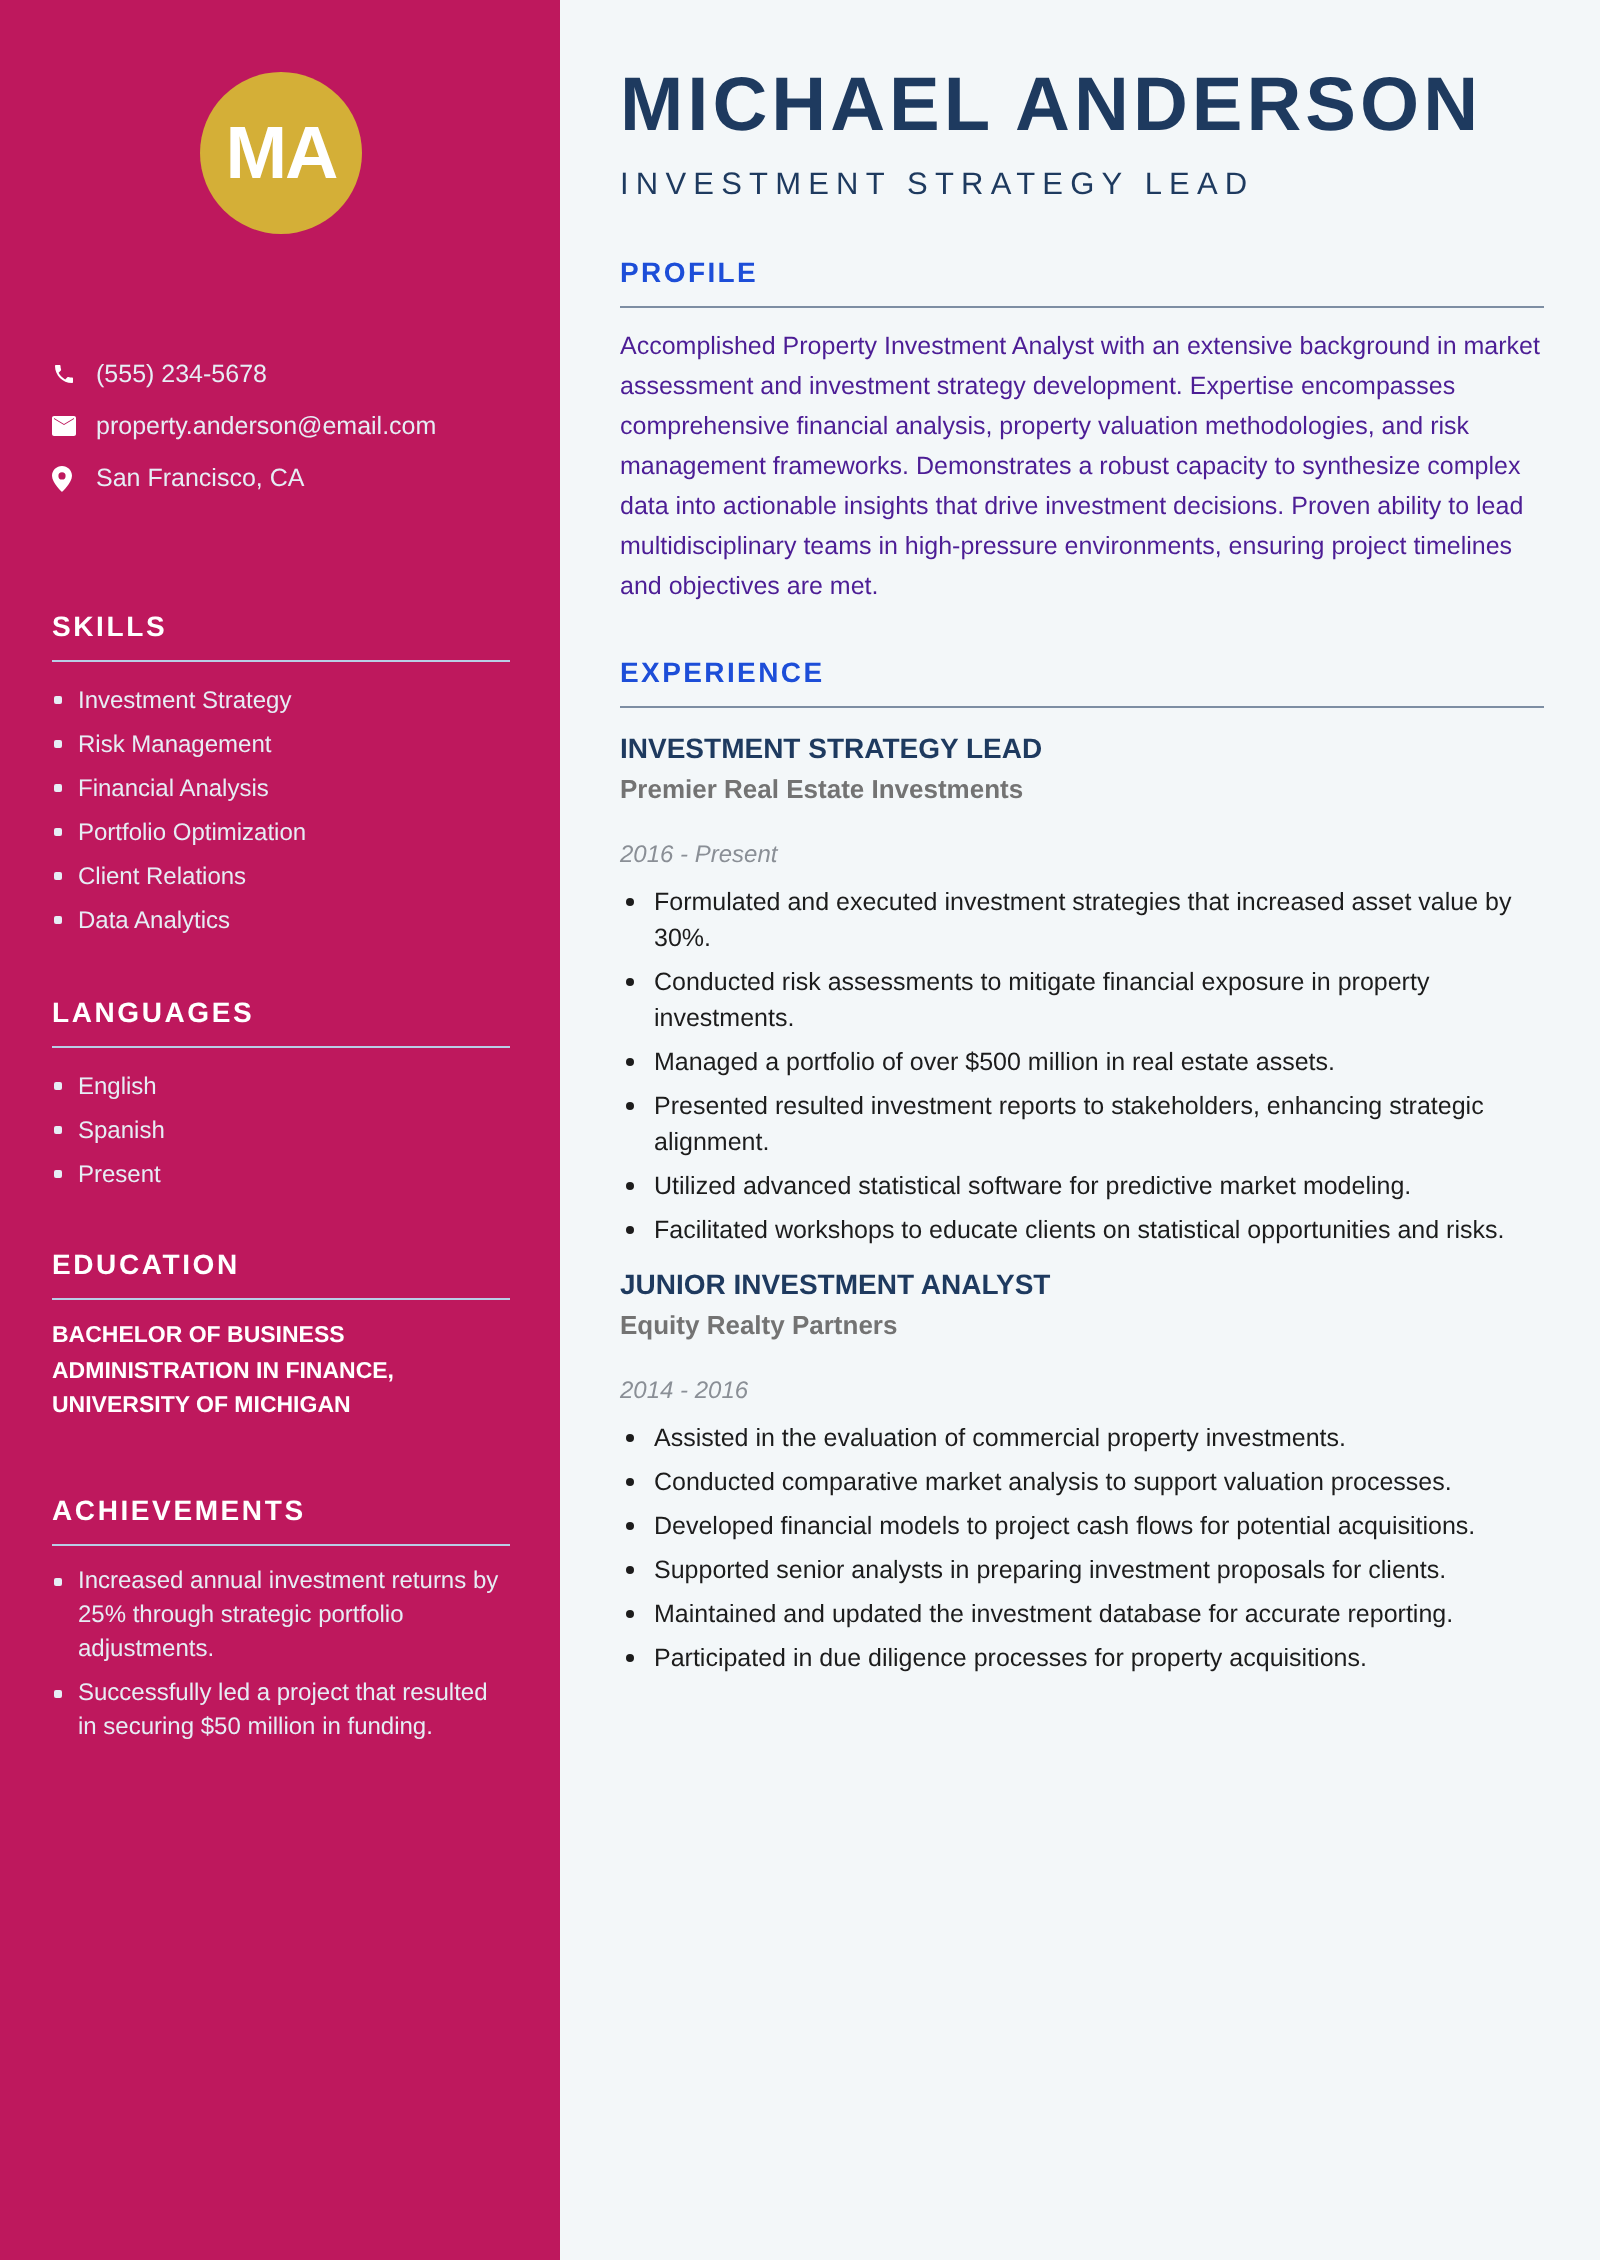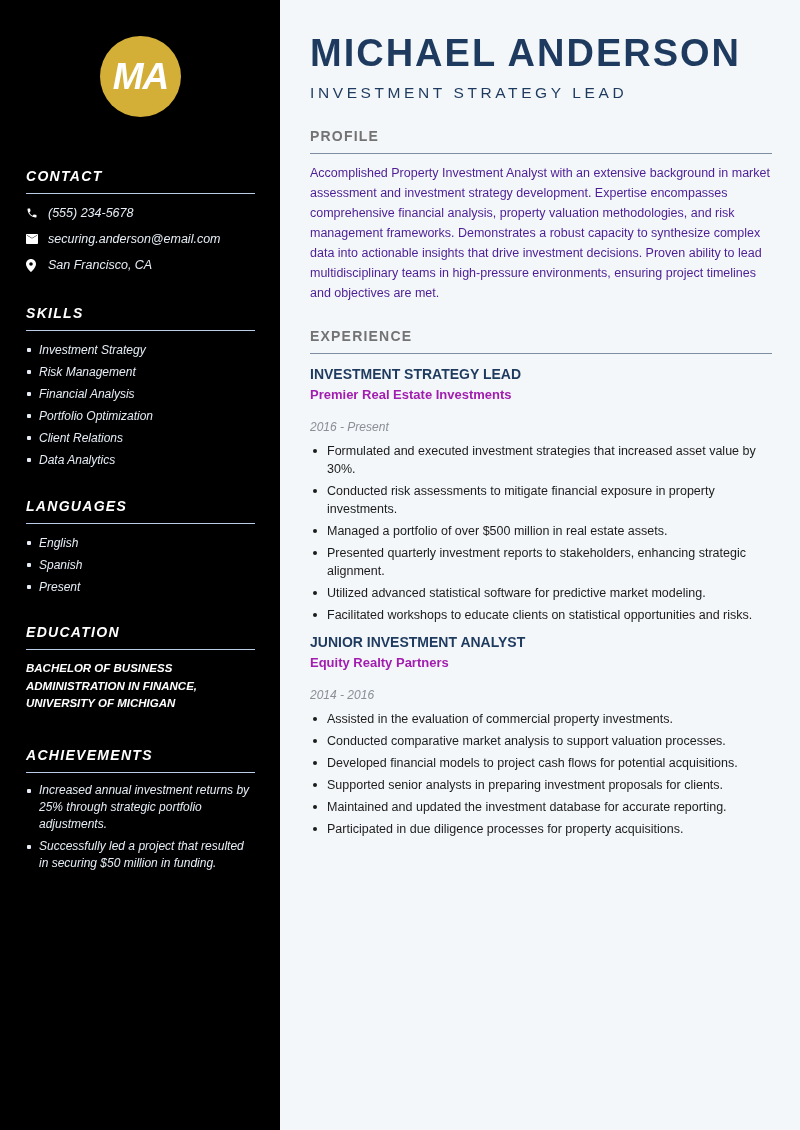--- a/index.html
+++ b/index.html
@@ -5,24 +5,23 @@
     * { box-sizing: border-box; margin: 0; padding: 0; }
     html, body { width: 800px; height: 1130px; overflow: hidden; }
     body {
       font-family: "Liberation Sans", "DejaVu Sans", sans-serif;
       background: #f3f7f9;
       position: relative;
     }
     .sidebar {
       position: absolute; left: 0; top: 0;
       width: 280px; height: 1130px;
-      background: #000000;
+      background: #be185d;
       color: #e8eef5;
       padding: 0 26px;
-      font-style: italic;
     }
     .avatar {
       position: absolute; left: 100px; top: 36px;
       width: 81px; height: 81px; border-radius: 50%;
       background: #d4af37;
       display: flex; align-items: center; justify-content: center;
       color: #ffffff; font-weight: bold; font-size: 37px; letter-spacing: -1px;
     }
     .side-section { position: absolute; left: 26px; width: 229px; }
     .side-title {
@@ -58,63 +57,62 @@
       position: absolute; top: 32px; left: 0;
       font-size: 38px; font-weight: bold; color: #1e3a5f; letter-spacing: 2px;
       white-space: nowrap;
     }
     .title {
       position: absolute; top: 84px; left: 0;
       font-size: 15.5px; color: #1e3a5f; letter-spacing: 3.6px; white-space: nowrap;
     }
     .main-section { position: absolute; left: 0; width: 462px; }
     .main-title {
-      font-size: 14px; font-weight: bold; color: #737373; letter-spacing: 1.2px;
+      font-size: 14px; font-weight: bold; color: #1d4ed8; letter-spacing: 1.2px;
       padding-bottom: 9px; border-bottom: 1.5px solid #7d8ea3;
     }
     .profile-text {
       margin-top: 9px; font-size: 12.5px; line-height: 20px; color: #4c1d95;
     }
     .job-title { font-size: 14px; font-weight: bold; color: #1e3a5f; margin-top: 0; }
-    .company { font-size: 13px; font-weight: bold; color: #a21caf; margin-top: 5px; }
+    .company { font-size: 13px; font-weight: bold; color: #737373; margin-top: 5px; }
     .dates { font-size: 12px; font-style: italic; color: #8a8f96; margin-top: 18px; }
     .job-list { list-style: none; margin-top: 8px; }
     .job-list li {
       position: relative; padding-left: 17px;
       font-size: 12.5px; line-height: 18px; color: #1c1c1c; margin-bottom: 4px;
     }
     .job-list li::before {
       content: ""; position: absolute; left: 3px; top: 7px;
       width: 4px; height: 4px; background: #1c1c1c; border-radius: 50%;
     }
   </style>
 </head>
 <body>
 
 <aside class="sidebar">
   <div class="avatar">MA</div>
 
   <section class="side-section" style="top:168px;">
-    <div class="side-title">CONTACT</div>
     <div style="margin-top:6px;">
       <div class="contact-row">
         <span class="ic">
           <svg width="12" height="12" viewBox="0 0 24 24">
               <path fill="#ffffff" d="M6.6 10.8c1.4 2.8 3.8 5.1 6.6 6.6l2.2-2.2c.3-.3.7-.4 1-.2 1.1.4 2.3.6 3.6.6.6 0 1 .4 1 1V20c0 .6-.4 1-1 1C10.6 21 3 13.4 3 4c0-.6.4-1 1-1h3.5c.6 0 1 .4 1 1 0 1.3.2 2.5.6 3.6.1.3 0 .7-.2 1L6.6 10.8z"></path>
             </svg>
         </span>
         <span>(555) 234-5678</span>
       </div>
       <div class="contact-row">
         <span class="ic">
           <svg width="12" height="10" viewBox="0 0 24 20">
               <path fill="#ffffff" d="M2 0h20c1.1 0 2 .9 2 2v16c0 1.1-.9 2-2 2H2c-1.1 0-2-.9-2-2V2C0 .9.9 0 2 0zm10 9L22 3V2L12 8 2 2v1l10 6z"></path>
             </svg>
         </span>
-        <span>securing.anderson@email.com</span>
+        <span>property.anderson@email.com</span>
       </div>
       <div class="contact-row">
         <span class="ic">
           <svg width="10" height="13" viewBox="0 0 20 26">
               <path fill="#ffffff" d="M10 0C4.5 0 0 4.4 0 9.8 0 17 10 26 10 26s10-9 10-16.2C20 4.4 15.5 0 10 0zm0 13.5a3.6 3.6 0 110-7.2 3.6 3.6 0 010 7.2z"></path>
             </svg>
         </span>
         <span>San Francisco, CA</span>
       </div>
     </div>
@@ -168,21 +166,21 @@
     <div class="main-title">EXPERIENCE</div>
 
     <div style="margin-top:12px;">
       <div class="job-title">INVESTMENT STRATEGY LEAD</div>
       <div class="company">Premier Real Estate Investments</div>
       <div class="dates">2016 - Present</div>
       <ul class="job-list">
         <li>Formulated and executed investment strategies that increased asset value by 30%.</li>
         <li>Conducted risk assessments to mitigate financial exposure in property investments.</li>
         <li>Managed a portfolio of over $500 million in real estate assets.</li>
-        <li>Presented quarterly investment reports to stakeholders, enhancing strategic alignment.</li>
+        <li>Presented resulted investment reports to stakeholders, enhancing strategic alignment.</li>
         <li>Utilized advanced statistical software for predictive market modeling.</li>
         <li>Facilitated workshops to educate clients on statistical opportunities and risks.</li>
       </ul>
     </div>
 
     <div style="margin-top:10px;">
       <div class="job-title">JUNIOR INVESTMENT ANALYST</div>
       <div class="company">Equity Realty Partners</div>
       <div class="dates">2014 - 2016</div>
       <ul class="job-list">

